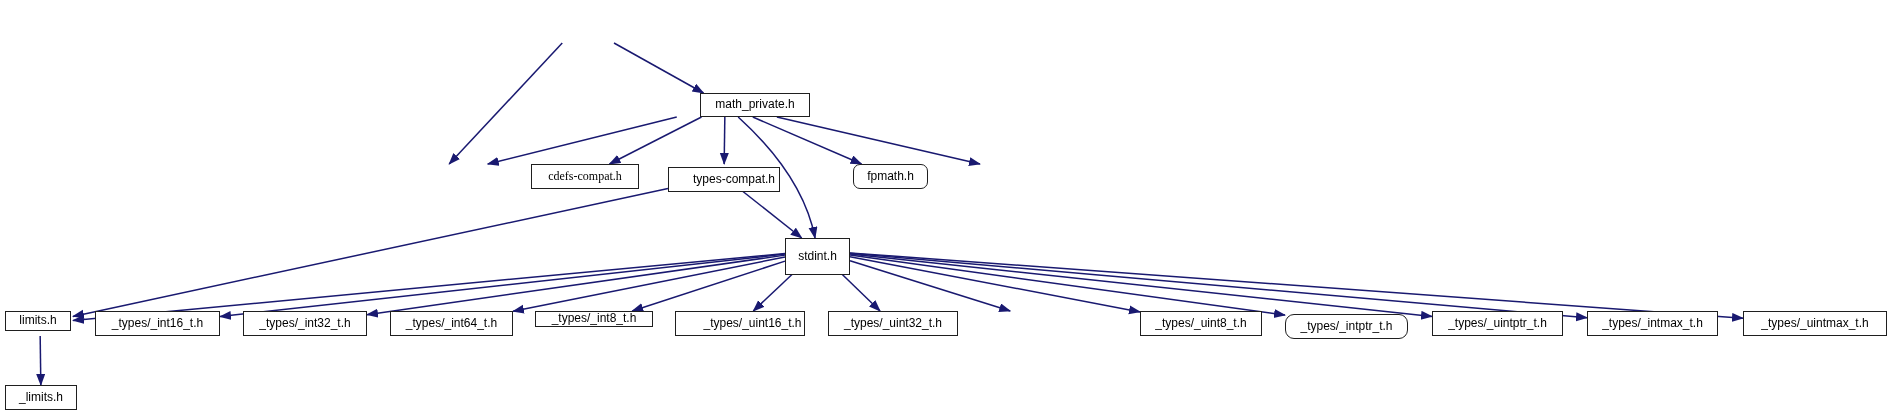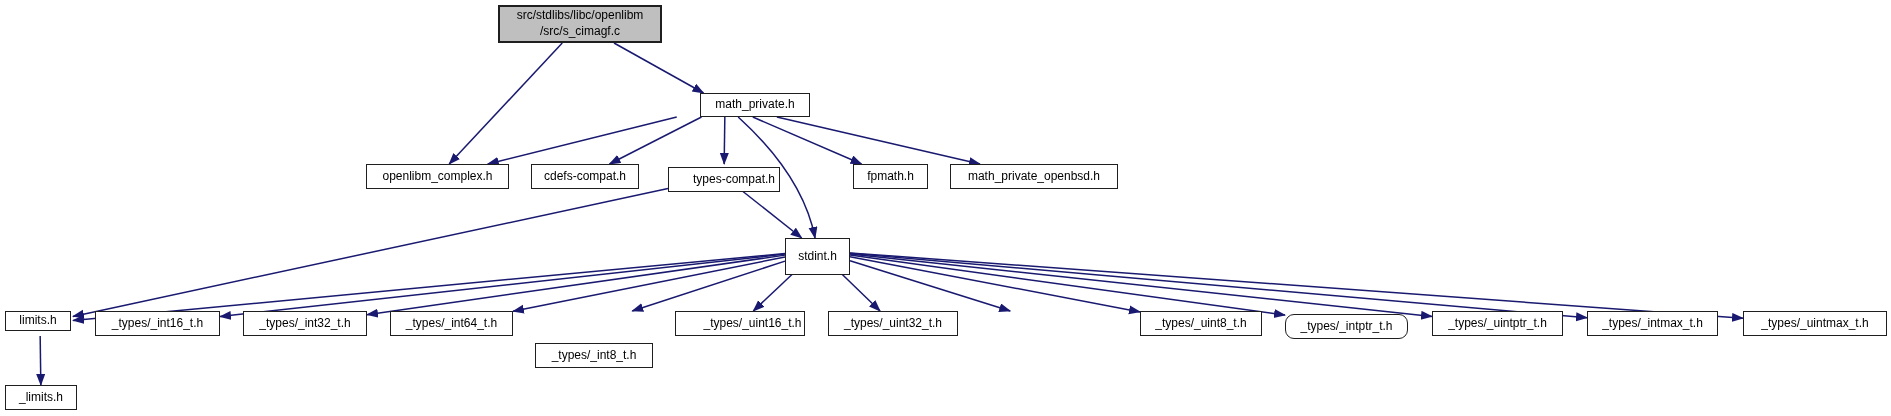--- a/index.html
+++ b/index.html
@@ -83,34 +83,30 @@
         <path d="M850,260.7043010752688 L1010.1883561643835,311" class="edge" stroke="#191970" marker-end="url(#arrowhead)"></path>
         <path d="M850,256.6864406779661 L1140,311.88852672750977" class="edge" stroke="#191970" marker-end="url(#arrowhead)"></path>
         <path d="M850,254.98487712665406 L1285,315.0132325141777" class="edge" stroke="#191970" marker-end="url(#arrowhead)"></path>
         <path d="M850,253.9889705882353 L1432,316.46838235294115" class="edge" stroke="#191970" marker-end="url(#arrowhead)"></path>
         <path d="M850,253.34131736526945 L1587,317.7736526946108" class="edge" stroke="#191970" marker-end="url(#arrowhead)"></path>
         <path d="M850,252.87844611528823 L1743,318.23082706766917" class="edge" stroke="#191970" marker-end="url(#arrowhead)"></path>
         <path d="M40.16891891891892,336 L40.83108108108108,385" class="edge" stroke="#191970" marker-end="url(#arrowhead)"></path>
       </g>
   </svg>
   <div id="node-layer">
-      <div class="node root" style="left: 498px; top: 5px; width: 164px; height: 38px;">src/stdlibs/libc/openlibm
-/src/s_cimagf.c</div>
       <div class="node" style="left: 670px; top: 93px; width: 110px; height: 24px; margin-left: 30px;">math_private.h</div>
-      <div class="node" style="left: 366px; top: 164px; width: 143px; height: 25px;">openlibm_complex.h</div>
-      <div class="node" style="left: 531px; top: 164px; width: 108px; height: 25px;">cdefs-compat.h</div>
+      <div class="node" style="left: 531px; top: 164px; width: 108px; height: 25px; font-family: Liberation Serif, serif;">cdefs-compat.h</div>
       <div class="node" style="left: 668px; top: 167px; width: 112px; height: 25px; padding-left: 20px;">types-compat.h</div>
-      <div class="node" style="left: 853px; top: 164px; width: 75px; height: 25px;">fpmath.h</div>
-      <div class="node" style="left: 950px; top: 164px; width: 168px; height: 25px;">math_private_openbsd.h</div>
+      <div class="node" style="left: 853px; top: 164px; width: 75px; height: 25px; border-radius: 7px;">fpmath.h</div>
       <div class="node" style="left: 785px; top: 238px; width: 65px; height: 37px;">stdint.h</div>
       <div class="node" style="left: 5px; top: 311px; width: 66px; height: 20px;">limits.h</div>
       <div class="node" style="left: 95px; top: 311px; width: 125px; height: 25px;">_types/_int16_t.h</div>
       <div class="node" style="left: 243px; top: 311px; width: 124px; height: 25px;">_types/_int32_t.h</div>
       <div class="node" style="left: 390px; top: 311px; width: 123px; height: 25px;">_types/_int64_t.h</div>
-      <div class="node" style="left: 535px; top: 311px; width: 118px; height: 25px; margin-top: 32px;">_types/_int8_t.h</div>
+      <div class="node" style="left: 535px; top: 311px; width: 118px; height: 16px;">_types/_int8_t.h</div>
       <div class="node" style="left: 675px; top: 311px; width: 130px; height: 25px; padding-left: 25px;">_types/_uint16_t.h</div>
       <div class="node" style="left: 828px; top: 311px; width: 130px; height: 25px;">_types/_uint32_t.h</div>
       <div class="node" style="left: 1140px; top: 311px; width: 122px; height: 25px;">_types/_uint8_t.h</div>
       <div class="node" style="left: 1285px; top: 314px; width: 123px; height: 25px; border-radius: 9px;">_types/_intptr_t.h</div>
       <div class="node" style="left: 1432px; top: 311px; width: 131px; height: 25px;">_types/_uintptr_t.h</div>
       <div class="node" style="left: 1587px; top: 311px; width: 131px; height: 25px;">_types/_intmax_t.h</div>
       <div class="node" style="left: 1743px; top: 311px; width: 144px; height: 25px;">_types/_uintmax_t.h</div>
       <div class="node" style="left: 5px; top: 385px; width: 72px; height: 25px;">_limits.h</div>
     </div>
 </div>

